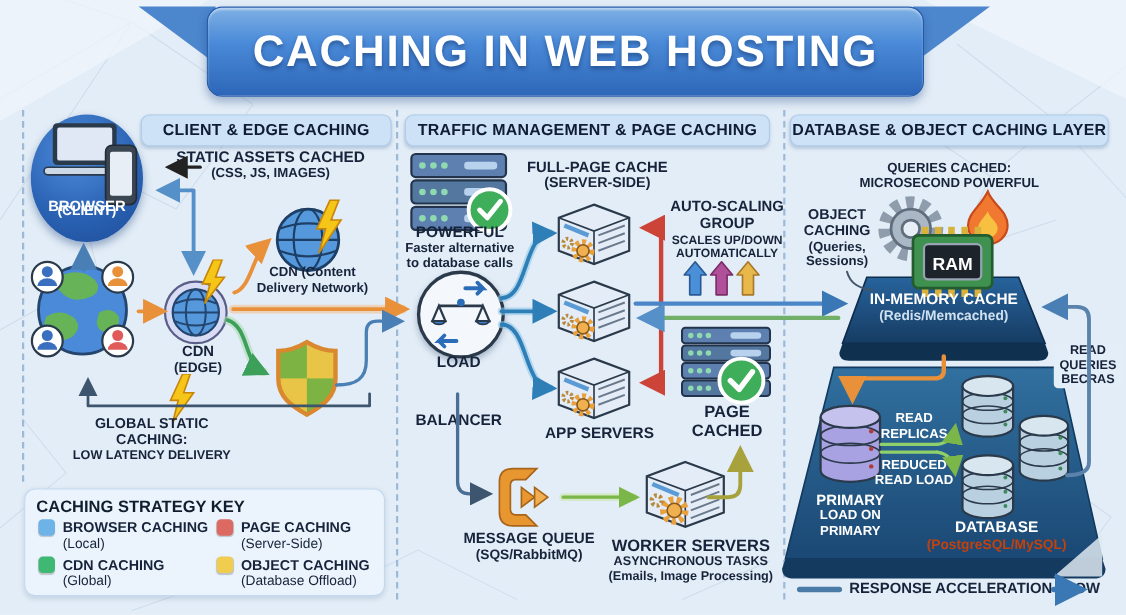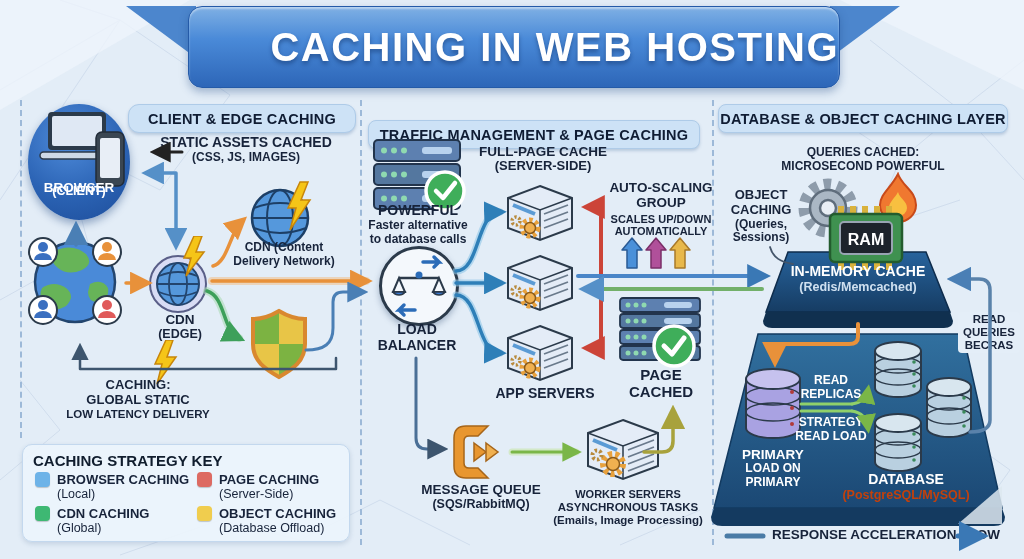--- a/index.html
+++ b/index.html
@@ -5,21 +5,21 @@
   html,body{margin:0;padding:0;}
   #canvas{position:relative;width:1024px;height:559px;background:#e3edf7;overflow:hidden;
           font-family:"Liberation Sans",sans-serif;color:#17233a;}
   .abs{position:absolute;}
   svg{display:block;}
   .layer{position:absolute;left:0;top:0;pointer-events:none;}
   
   .banner{position:absolute;left:188px;top:6px;width:650px;height:80px;border-radius:14px;
           background:linear-gradient(180deg,#7fb0e4 0%,#4a8ad8 40%,#2d66b8 100%);
           border:1px solid #245aa8;box-shadow:0 4px 8px rgba(30,70,130,.35), inset 0 2px 2px rgba(255,255,255,.45);
-          display:flex;align-items:center;justify-content:flex-end;}
+          display:flex;align-items:center;justify-content:center;}
   .banner h1{margin:0;font-size:40px;font-weight:800;color:#fff;letter-spacing:1.5px;
              text-shadow:0 3px 4px rgba(10,40,90,.45);}
   .pill{position:absolute;height:27px;background:#cde2f6;border:1px solid #aecbe8;border-radius:8px;
         box-shadow:0 2px 3px rgba(60,100,150,.25);display:flex;align-items:center;justify-content:center;
         font-size:14.5px;font-weight:800;color:#0f1c33;letter-spacing:.2px;}
   .divider{position:absolute;width:0;border-left:2px dashed #9db9d8;}
   .lbl{position:absolute;text-align:center;line-height:1.14;}
   .b{font-weight:800;}
   .w{color:#fff;}
   .sub{font-weight:700;}
@@ -61,22 +61,22 @@
   </svg>
 
   <div class="banner">
     <h1>CACHING IN WEB HOSTING</h1>
   </div>
 
   <div class="divider" style="left:20px;top:100px;height:338px;"></div>
   <div class="divider" style="left:360px;top:100px;height:445px;"></div>
   <div class="divider" style="left:712px;top:100px;height:445px;"></div>
 
-  <div class="pill" style="left:128px;top:104px;width:226px;border-radius:11px;">CLIENT &amp; EDGE CACHING</div>
-  <div class="pill" style="left:368px;top:120px;width:330px;">TRAFFIC MANAGEMENT &amp; PAGE CACHING</div>
+  <div class="pill" style="left:128px;top:104px;width:226px;">CLIENT &amp; EDGE CACHING</div>
+  <div class="pill" style="left:368px;top:104px;width:330px;">TRAFFIC MANAGEMENT &amp; PAGE CACHING</div>
   <div class="pill" style="left:718px;top:104px;width:288px;">DATABASE &amp; OBJECT CACHING LAYER</div>
 
   <svg class="layer" width="1024" height="559">
     <defs>
       <linearGradient id="gIM" x1="0" y1="0" x2="0" y2="1">
         <stop offset="0" stop-color="#27639c"></stop>
           <stop offset="1" stop-color="#163c63"></stop>
       </linearGradient>
       <linearGradient id="gPF" x1="0" y1="0" x2="0" y2="1">
         <stop offset="0" stop-color="#31709f"></stop>
@@ -170,22 +170,22 @@
       <rect x="0" y="0" width="30" height="36" fill="#7cb342"></rect>
       <rect x="30" y="36" width="30" height="36" fill="#7cb342"></rect>
     </g>
     <path d="M30,3 C40,9 50,11 56,11 V36 C56,53 44,61 30,69 C16,61 4,53 4,36 V11 C10,11 20,9 30,3 Z" fill="none" stroke="#d9882f" stroke-width="4"></path>
   </svg>
 
   <svg class="abs" style="left:150px;top:340px;" width="30" height="48">
     <polygon points="16,0 5,24 12,24 7,44 26,17 17,17 23,0" fill="#f5c518" stroke="#c8860a" stroke-width="1.5"></polygon>
   </svg>
   <div class="lbl" style="left:56px;top:378px;width:164px;">
+    <div class="b" style="font-size:13px;">GLOBAL STATIC</div>
     <div class="b" style="font-size:13px;">CACHING:</div>
-    <div class="b" style="font-size:13px;">GLOBAL STATIC</div>
     <div class="b" style="font-size:11.5px;">LOW LATENCY DELIVERY</div>
   </div>
 
   <div class="legend">
     <div class="ttl">CACHING STRATEGY KEY</div>
     <div class="li" style="left:12px;top:27px;">
       <span class="sw" style="background: rgb(109, 179, 232);"></span>
       <span class="l1">BROWSER CACHING</span>
       <span class="l2">(Local)</span>
     </div>
@@ -285,21 +285,21 @@
       <path d="M38,10 H54 L49,5 M54,10 L49,15" fill="none" stroke="#2b6cb8" stroke-width="3.5" stroke-linecap="round"></path>
       <path d="M30,58 H14 L19,53 M14,58 L19,63" fill="none" stroke="#2b6cb8" stroke-width="3.5" stroke-linecap="round"></path>
       <line x1="14" y1="26" x2="54" y2="26" stroke="#2b3a4a" stroke-width="2.5"></line>
       <circle cx="34" cy="23" r="3.5" fill="#2b6cb8"></circle>
       <path d="M14,26 L8,40 H20 Z M54,26 L48,40 H60 Z" fill="none" stroke="#2b3a4a" stroke-width="2"></path>
       <path d="M8,40 a7,6 0 0 0 12,0Z M48,40 a7,6 0 0 0 12,0Z" fill="#3a7bd5" stroke="#2b3a4a" stroke-width="1.5"></path>
     </svg>
   </div>
   <div class="lbl" style="left:372px;top:322px;width:90px;">
     <div class="b" style="font-size:14px;">LOAD</div>
-    <div class="b" style="font-size:14px;">BALANCER</div>
+    <div class="b" style="font-size:14px;margin-top:36px;">BALANCER</div>
   </div>
 
   <svg class="abs" style="left:618px;top:296px;" width="88" height="70">
     <g stroke="#22344c" stroke-width="1.8">
       <rect x="2" y="2" width="80" height="14" rx="3" fill="#5d80b0"></rect>
       <rect x="2" y="18" width="80" height="14" rx="3" fill="#54779f"></rect>
       <rect x="2" y="34" width="80" height="14" rx="3" fill="#5d80b0"></rect>
       <rect x="2" y="50" width="80" height="14" rx="3" fill="#54779f"></rect>
     </g>
     <g fill="#8fd9b0">
@@ -345,21 +345,21 @@
   <svg class="abs" style="left:586px;top:418px;" width="74" height="66">
     <polygon points="37,2 72,15 72,48 37,61 2,48 2,15" fill="#e4ecf7" stroke="#2b3a4a" stroke-width="2"></polygon>
     <path d="M2,15 L37,28 L72,15 M37,28 V61" fill="none" stroke="#2b3a4a" stroke-width="1.5"></path>
     <line x1="7" y1="22" x2="31" y2="32" stroke="#5b9bd5" stroke-width="4"></line>
     <path d="M42,32 L68,22 M42,39 L68,29 M42,46 L68,36 M42,53 L68,43" stroke="#6a7a8c" stroke-width="1.8"></path>
     <circle cx="27" cy="46" r="10" fill="none" stroke="#e8a13c" stroke-width="6" stroke-dasharray="4 3"></circle>
     <circle cx="27" cy="46" r="6.5" fill="#f0b050" stroke="#8a5a1a" stroke-width="1.5"></circle>
     <circle cx="11" cy="37" r="4.5" fill="none" stroke="#b88a3c" stroke-width="4" stroke-dasharray="2.4 2.2"></circle>
   </svg>
   <div class="lbl" style="left:546px;top:488px;width:164px;">
-    <div class="b" style="font-size:11px;">WORKER SERVERS</div>
+    <div class="b" style="font-size:15px;">WORKER SERVERS</div>
     <div class="b" style="font-size:11.5px;">ASYNCHRONOUS TASKS</div>
     <div class="sub" style="font-size:11.5px;">(Emails, Image Processing)</div>
   </div>
 
   <div class="lbl" style="left:780px;top:146px;width:166px;">
     <div class="b" style="font-size:12px;">QUERIES CACHED:</div>
     <div class="b" style="font-size:12px;">MICROSECOND POWERFUL</div>
   </div>
   <div class="lbl" style="left:720px;top:188px;width:82px;">
     <div class="b" style="font-size:13px;">OBJECT</div>
@@ -415,21 +415,21 @@
     <div class="b w" style="font-size:13.5px;">PRIMARY</div>
     <div class="sub w" style="font-size:12px;">LOAD ON</div>
     <div class="sub w" style="font-size:12px;">PRIMARY</div>
   </div>
 
   <div class="lbl" style="left:798px;top:374px;width:66px;">
     <div class="b w" style="font-size:12px;">READ</div>
     <div class="b w" style="font-size:12px;">REPLICAS</div>
   </div>
   <div class="lbl" style="left:792px;top:416px;width:78px;">
-    <div class="b w" style="font-size:12px;">STRATEGY</div>
+    <div class="b w" style="font-size:12px;">REDUCED</div>
     <div class="b w" style="font-size:12px;">READ LOAD</div>
   </div>
 
   <svg class="abs" style="left:872px;top:340px;" width="52" height="62">
     <path d="M3,11 V48 a23,9 0 0 0 46,0 V11" fill="#b9d0e0" stroke="#2b3a4a" stroke-width="2"></path>
     <ellipse cx="26" cy="25" rx="23" ry="8" fill="none" stroke="#2b3a4a" stroke-width="1.4"></ellipse>
     <ellipse cx="26" cy="37" rx="23" ry="8" fill="none" stroke="#2b3a4a" stroke-width="1.4"></ellipse>
     <ellipse cx="26" cy="11" rx="23" ry="9" fill="#d8e6ef" stroke="#2b3a4a" stroke-width="2"></ellipse>
     <circle cx="42" cy="22" r="1.8" fill="#3a8a5a"></circle>
       <circle cx="42" cy="34" r="1.8" fill="#3a8a5a"></circle>

